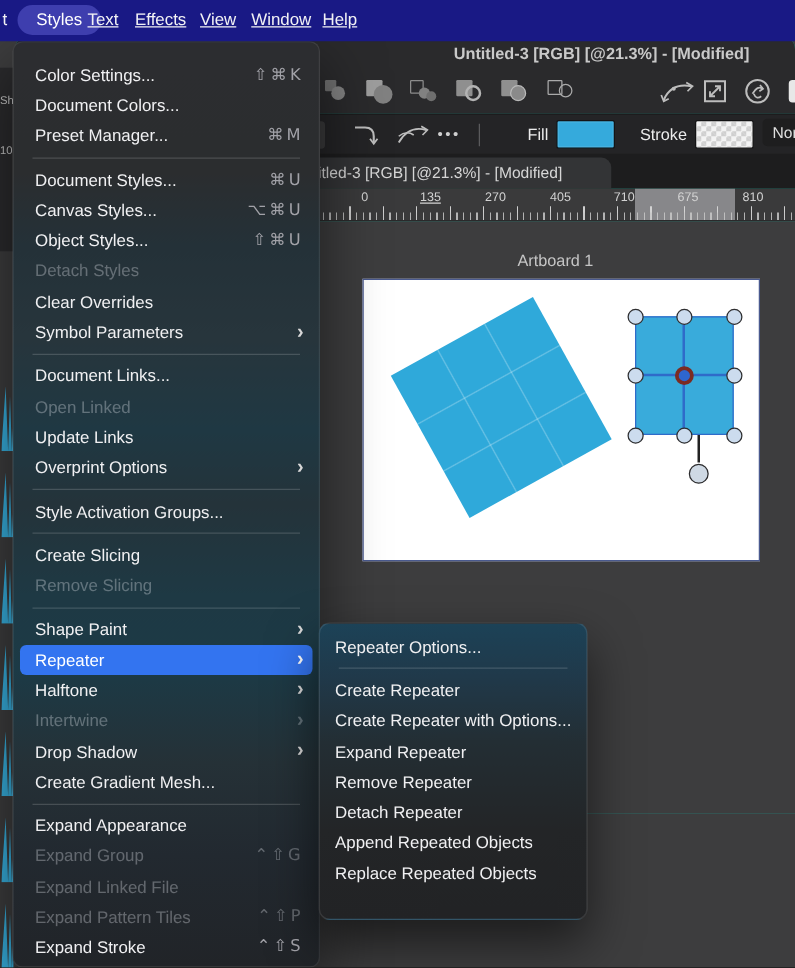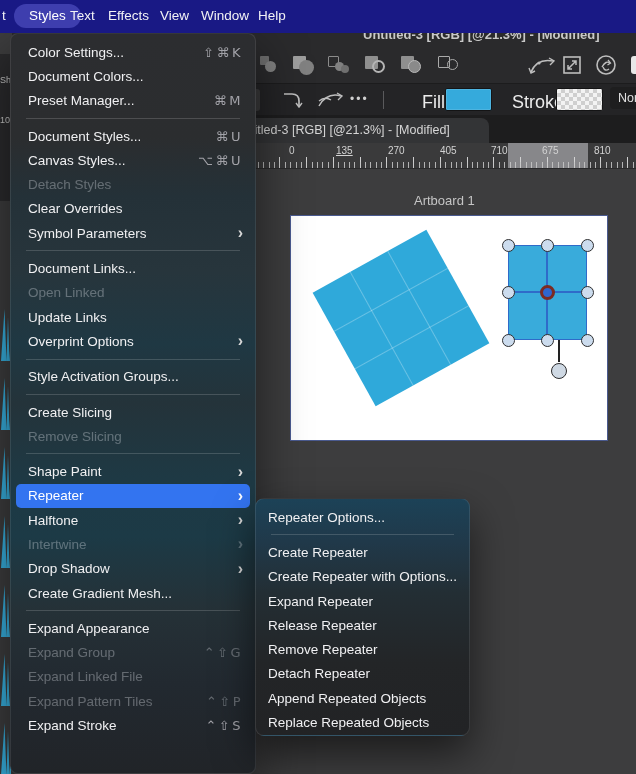--- a/index.html
+++ b/index.html
@@ -3,33 +3,33 @@
 <meta charset="utf-8">
 <style>
   html,body{margin:0;padding:0;background:#111;}
   #root{position:relative;width:636px;height:774px;overflow:hidden;
     background:#3d3d3e;font-family:"Liberation Sans","DejaVu Sans",sans-serif;
     -webkit-font-smoothing:antialiased;}
 
   
   #menubar{position:absolute;left:0;top:0;width:636px;height:33px;background:#191985;z-index:40;}
   #menubar .frag{position:absolute;left:2px;top:8px;color:#f2f2f5;font-size:13.5px;}
-  .mb-item{position:absolute;top:8px;color:#f2f2f5;font-size:13.5px;white-space:nowrap;}
+  .mb-item{position:absolute;top:8px;color:#f2f2f5;font-size:13.5px;white-space:nowrap;text-decoration:underline;}
   #mb-pill{position:absolute;left:14px;top:4px;height:24px;line-height:24px;padding:0 15px;
     background:#3e3eae;border-radius:12px;color:#fff;font-size:13.5px;}
 
   
   #sliver{position:absolute;left:0;top:33px;width:12px;height:741px;background:#3d3d3e;z-index:1;overflow:hidden;margin-top:21px;}
   #sliver .chrome{position:absolute;left:0;top:0;width:12px;height:147px;background:#2b2b2d;}
   #sliver .tinytxt{position:absolute;color:#c8c8c8;font-size:9px;white-space:nowrap;}
   .spike{position:absolute;left:1px;width:10px;height:52px;background:#37b0df;
     clip-path:polygon(0 100%,35% 0,55% 100%,70% 15%,85% 100%,100% 40%,100% 100%);}
 
   
-  #window{position:absolute;left:12px;top:21px;width:624px;height:622px;z-index:2;
+  #window{position:absolute;left:12px;top:29px;width:624px;height:622px;z-index:2;
     border-radius:10px 10px 0 0;overflow:hidden;background:#14b8a6;}
   #titlebar{position:absolute;left:0;top:0;width:624px;height:27px;background:#2a2a2c;}
   #win-title{position:absolute;left:351px;top:6px;color:#c9c9c9;font-size:13px;font-weight:700;white-space:nowrap;}
   #toolbar1{position:absolute;left:0;top:27px;width:624px;height:35px;background:#2a2a2c;}
   #toolbar2{position:absolute;left:0;top:62px;width:624px;height:32px;background:#242426;border-top:1px solid #1c1c1d;}
   #tabbar{position:absolute;left:0;top:94px;width:624px;height:28px;background:#1d1d1e;}
   #tab{position:absolute;left:226px;top:3px;width:245px;height:25px;background:#333436;
     border-radius:8px 8px 0 0;color:#d6d6d6;font-size:12.5px;line-height:25px;padding-left:6px;white-space:nowrap;overflow:hidden;}
   
   #ruler{position:absolute;left:0;top:122px;width:624px;height:25px;background:#3a3a3b;border-bottom:1px solid #2a2a2b;}
@@ -53,21 +53,21 @@
   .b4 .sq{width:13px;height:13px;} .b4 .ci{background:transparent;border:2px solid #b4b4b4;width:13px;height:13px;left:8px;top:5px;}
   .b5 .sq{width:13px;height:13px;} .b5 .ci{width:13px;height:13px;left:8px;top:5px;background:#8a8a8a;border:1.5px solid #b9b9b9;}
   .b6 .sq{background:transparent;border:1.5px solid #aaa;width:12px;height:12px;}
   .b6 .ci{background:transparent;border:1.5px solid #aaa;width:11px;height:11px;left:10px;top:4px;}
   .rowicon{position:absolute;color:#bdbdbd;}
   .swatch{position:absolute;box-sizing:border-box;border:1px solid #141415;border-radius:2px;box-shadow:inset 0 0 0 1px rgba(255,255,255,.12);}
   .checker{background-image:
       linear-gradient(45deg,#cfcfcf 25%,transparent 25%,transparent 75%,#cfcfcf 75%),
       linear-gradient(45deg,#cfcfcf 25%,transparent 25%,transparent 75%,#cfcfcf 75%);
     background-color:#f3f3f3;background-size:8px 8px;background-position:0 0,4px 4px;}
-  .tb-label{position:absolute;color:#ececec;font-size:18px;}
+  .tb-label{position:absolute;color:#ececec;font-size:13px;}
   #blend-btn{position:absolute;left:598px;top:3px;width:34px;height:22px;background:#1e1e1f;border-radius:4px;
     color:#e0e0e0;font-size:12.5px;line-height:22px;padding-left:8px;}
   #partial-white-icon{position:absolute;left:619px;top:8px;width:8px;height:18px;background:#e8e8e8;border-radius:3px 0 0 3px;}
 
   
   #canvas{position:absolute;left:0;top:148px;width:624px;height:593px;background:#3d3d3e;}
   #artboard-label{position:absolute;left:402px;top:24px;color:#c5c5c5;font-size:13px;}
   #artboard{position:absolute;left:278px;top:46px;width:318px;height:226px;background:#ffffff;border:1px solid #4a5a8f;box-sizing:border-box;}
   #rotsquare{position:absolute;left:324px;top:84px;width:130px;height:130px;background:#2fa9da;transform:rotate(-29deg);
     background-image:
@@ -76,21 +76,21 @@
   #selrect{position:absolute;left:496px;top:76px;width:79px;height:95px;background:#39abdb;border:1.5px solid #2f6bc9;box-sizing:border-box;}
   .crossline{position:absolute;background:#2f6bc9;}
   .h{position:absolute;width:13px;height:13px;margin:-6.5px 0 0 -6.5px;border-radius:50%;
      background:#ccdcee;border:1.5px solid #2e2e30;box-sizing:border-box;}
   .h.center{width:15px;height:15px;margin:-7.5px 0 0 -7.5px;border:3.5px solid #7c2b22;background:#2e66cf;}
   #stem{position:absolute;left:546px;top:171px;width:2px;height:22px;background:#222;}
   #stemball{position:absolute;left:539px;top:194px;width:16px;height:16px;border-radius:50%;background:#cfd9e4;border:1.5px solid #2b2b2d;box-sizing:border-box;}
 
   
   #styles-menu{position:absolute;left:10px;top:33px;width:246px;height:741px;z-index:30;
-    border-radius:8px;padding-top:6px;box-sizing:border-box;
+    border-radius:8px;padding-top:14px;box-sizing:border-box;
     border:1px solid rgba(255,255,255,.09);
     box-shadow:0 20px 50px rgba(0,0,0,.55);
     background:linear-gradient(180deg,#2c2d30 0%,#2b2d2f 14%,#243138 22%,#27353c 32%,#1f3843 42%,#24333a 50%,#1e3944 60%,#1c3a46 68%,#253137 78%,#222930 88%,#212428 100%);}
   #repeater-submenu{position:absolute;left:255px;top:498px;width:215px;height:238px;z-index:31;
     border-radius:9px;padding-top:6px;box-sizing:border-box;
     border:1px solid rgba(255,255,255,.1);
     box-shadow:0 18px 40px rgba(0,0,0,.55);
     background:linear-gradient(180deg,#1c4257 0%,#20394a 18%,#232e34 40%,#232527 70%,#222325 100%);}
   .mi{display:flex;align-items:center;height:24.3px;padding:0 12px 0 17px;
       font-size:13.5px;color:#f0f0f2;white-space:nowrap;}
@@ -263,20 +263,24 @@
       </div>
       <div class="msep"></div>
       <div class="mi">
         <span class="lab">Document Styles...</span>
         <span class="sc">⌘U</span>
       </div>
       <div class="mi">
         <span class="lab">Canvas Styles...</span>
         <span class="sc">⌥⌘U</span>
       </div>
+      <div class="mi">
+        <span class="lab">Object Styles...</span>
+        <span class="sc">⇧⌘U</span>
+      </div>
       <div class="mi dis">
         <span class="lab">Detach Styles</span>
       </div>
       <div class="mi">
         <span class="lab">Clear Overrides</span>
       </div>
       <div class="mi">
         <span class="lab">Symbol Parameters</span>
         <span class="chev">›</span>
       </div>
@@ -356,23 +360,20 @@
       </div>
       <div class="msep"></div>
       <div class="mi">
         <span class="lab">Create Repeater</span>
       </div>
       <div class="mi">
         <span class="lab">Create Repeater with Options...</span>
       </div>
       <div class="mi">
         <span class="lab">Expand Repeater</span>
-      </div>
-      <div class="mi">
-        <span class="lab">Release Repeater</span>
       </div>
       <div class="mi">
         <span class="lab">Remove Repeater</span>
       </div>
       <div class="mi">
         <span class="lab">Detach Repeater</span>
       </div>
       <div class="mi">
         <span class="lab">Append Repeated Objects</span>
       </div>

